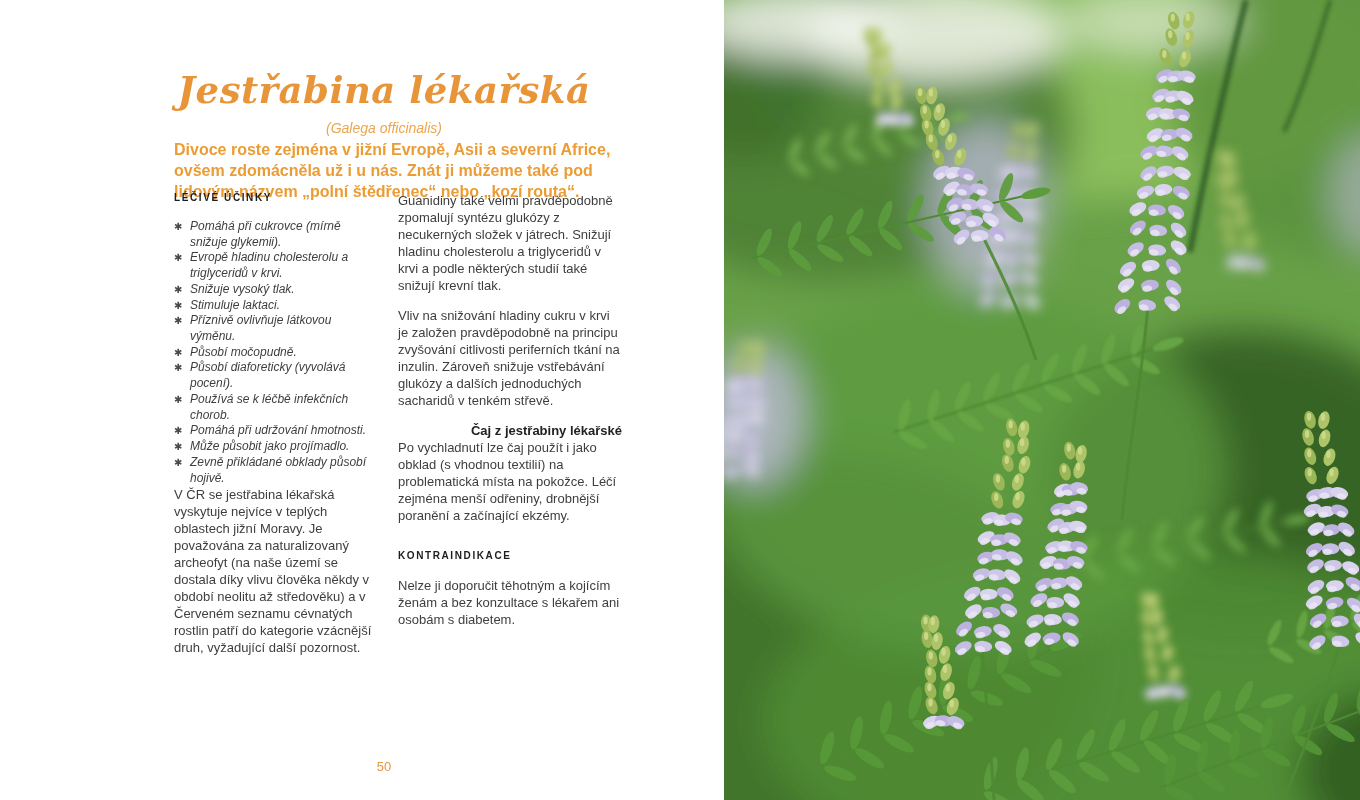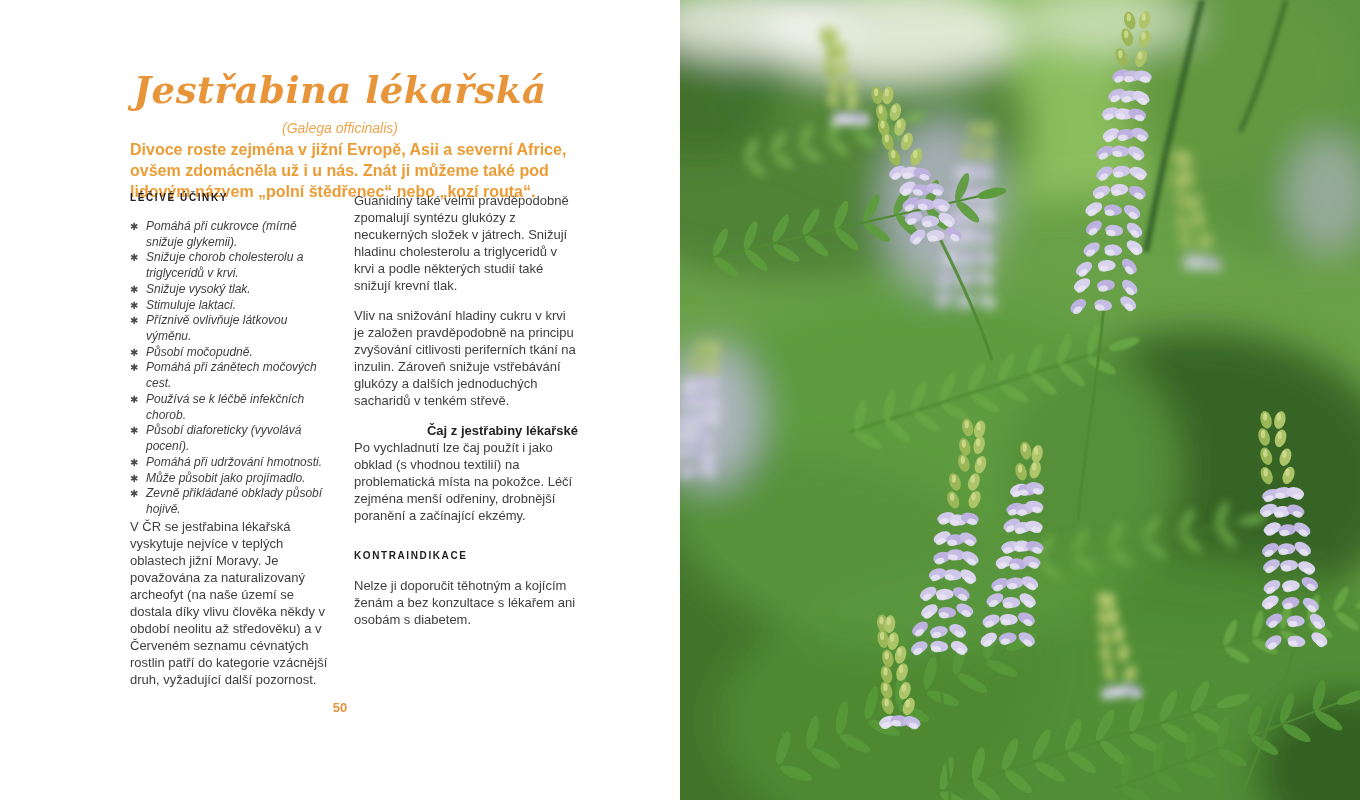--- a/index.html
+++ b/index.html
@@ -4,21 +4,21 @@
 <style>
   :root{
     --accent:#e8953a;
     --accent-light:#eda54e;
     --heading:#1d1d1d;
     --body:#3e3e3e;
   }
   *{margin:0;padding:0;box-sizing:border-box;}
   html,body{width:1360px;height:800px;overflow:hidden;background:#fff;}
   body{font-family:"Liberation Sans","DejaVu Sans",sans-serif;color:var(--body);}
-  .spread{position:relative;width:1128px;height:800px;display:flex;}
+  .spread{position:relative;width:1128px;height:800px;display:flex;margin-left:44px;}
   .page-left{position:relative;width:680px;height:800px;background:#ffffff;flex:0 0 680px;}
   .page-right{position:relative;width:680px;height:800px;flex:0 0 680px;overflow:hidden;background:#69a148;}
   .page-right svg{display:block;width:680px;height:800px;}
 
   .title-block{position:absolute;top:70px;left:0;width:680px;text-align:center;}
   .plant-title{
     font-family:"DejaVu Serif","Liberation Serif",serif;
     font-style:italic;font-weight:700;
     font-size:37px;line-height:1.1;color:var(--accent);
     letter-spacing:.5px;
@@ -49,22 +49,22 @@
     padding-left:16px;color:var(--body);
   }
   ul.effects li::before{
     content:"✱";position:absolute;left:0;top:1px;
     font-style:normal;font-size:10px;color:#4a4a4a;
   }
   h3.recipe{
     font-size:13px;font-weight:700;color:#222;margin:13px 0 0 0;line-height:1.31;text-align:right;
   }
   .page-number{
-    position:absolute;top:700px;left:0;width:680px;text-align:center;
-    font-size:13px;font-weight:700;color:var(--accent);
+    position:absolute;top:759px;left:0;width:680px;text-align:center;
+    font-size:13px;font-weight:400;color:var(--accent);
   }
 </style>
 </head>
 <body>
 
 <div class="spread">
 
   <section class="page-left">
 
     <div class="title-block">
@@ -73,28 +73,27 @@
     </div>
 
     <p class="intro">Divoce roste zejména v jižní Evropě, Asii a severní Africe, ovšem zdomácněla už i u nás. Znát ji můžeme také pod lidovým názvem „polní štědřenec“ nebo „kozí routa“.</p>
 
     <div class="columns">
 
       <div class="col-1">
         <h2 class="sec">LÉČIVÉ ÚČINKY</h2>
         <ul class="effects">
           <li>Pomáhá při cukrovce (mírně snižuje glykemii).</li>
-          <li>Snižuje chorob cholesterolu a triglyceridů v krvi.</li>
+          <li>Evropě hladinu cholesterolu a triglyceridů v krvi.</li>
           <li>Snižuje vysoký tlak.</li>
           <li>Stimuluje laktaci.</li>
           <li>Příznivě ovlivňuje látkovou výměnu.</li>
           <li>Působí močopudně.</li>
-          <li>Pomáhá při zánětech močových cest.</li>
+          <li>Působí diaforeticky (vyvolává pocení).</li>
           <li>Používá se k léčbě infekčních chorob.</li>
-          <li>Působí diaforeticky (vyvolává pocení).</li>
           <li>Pomáhá při udržování hmotnosti.</li>
           <li>Může působit jako projímadlo.</li>
           <li>Zevně přikládané obklady působí hojivě.</li>
         </ul>
         <p>V ČR se jestřabina lékařská vyskytuje nejvíce v teplých oblastech jižní Moravy. Je považována za naturalizovaný archeofyt (na naše území se dostala díky vlivu člověka někdy v období neolitu až středověku) a v Červeném seznamu cévnatých rostlin patří do kategorie vzácnější druh, vyžadující další pozornost.</p>
       </div>
 
       <div class="col-2">
         <p>Guanidiny také velmi pravděpodobně zpomalují syntézu glukózy z necukerných složek v játrech. Snižují hladinu cholesterolu a triglyceridů v krvi a podle některých studií také snižují krevní tlak.</p>
         <p>Vliv na snižování hladiny cukru v krvi je založen pravděpodobně na principu zvyšování citlivosti periferních tkání na inzulin. Zároveň snižuje vstřebávání glukózy a dalších jednoduchých sacharidů v tenkém střevě.</p>

